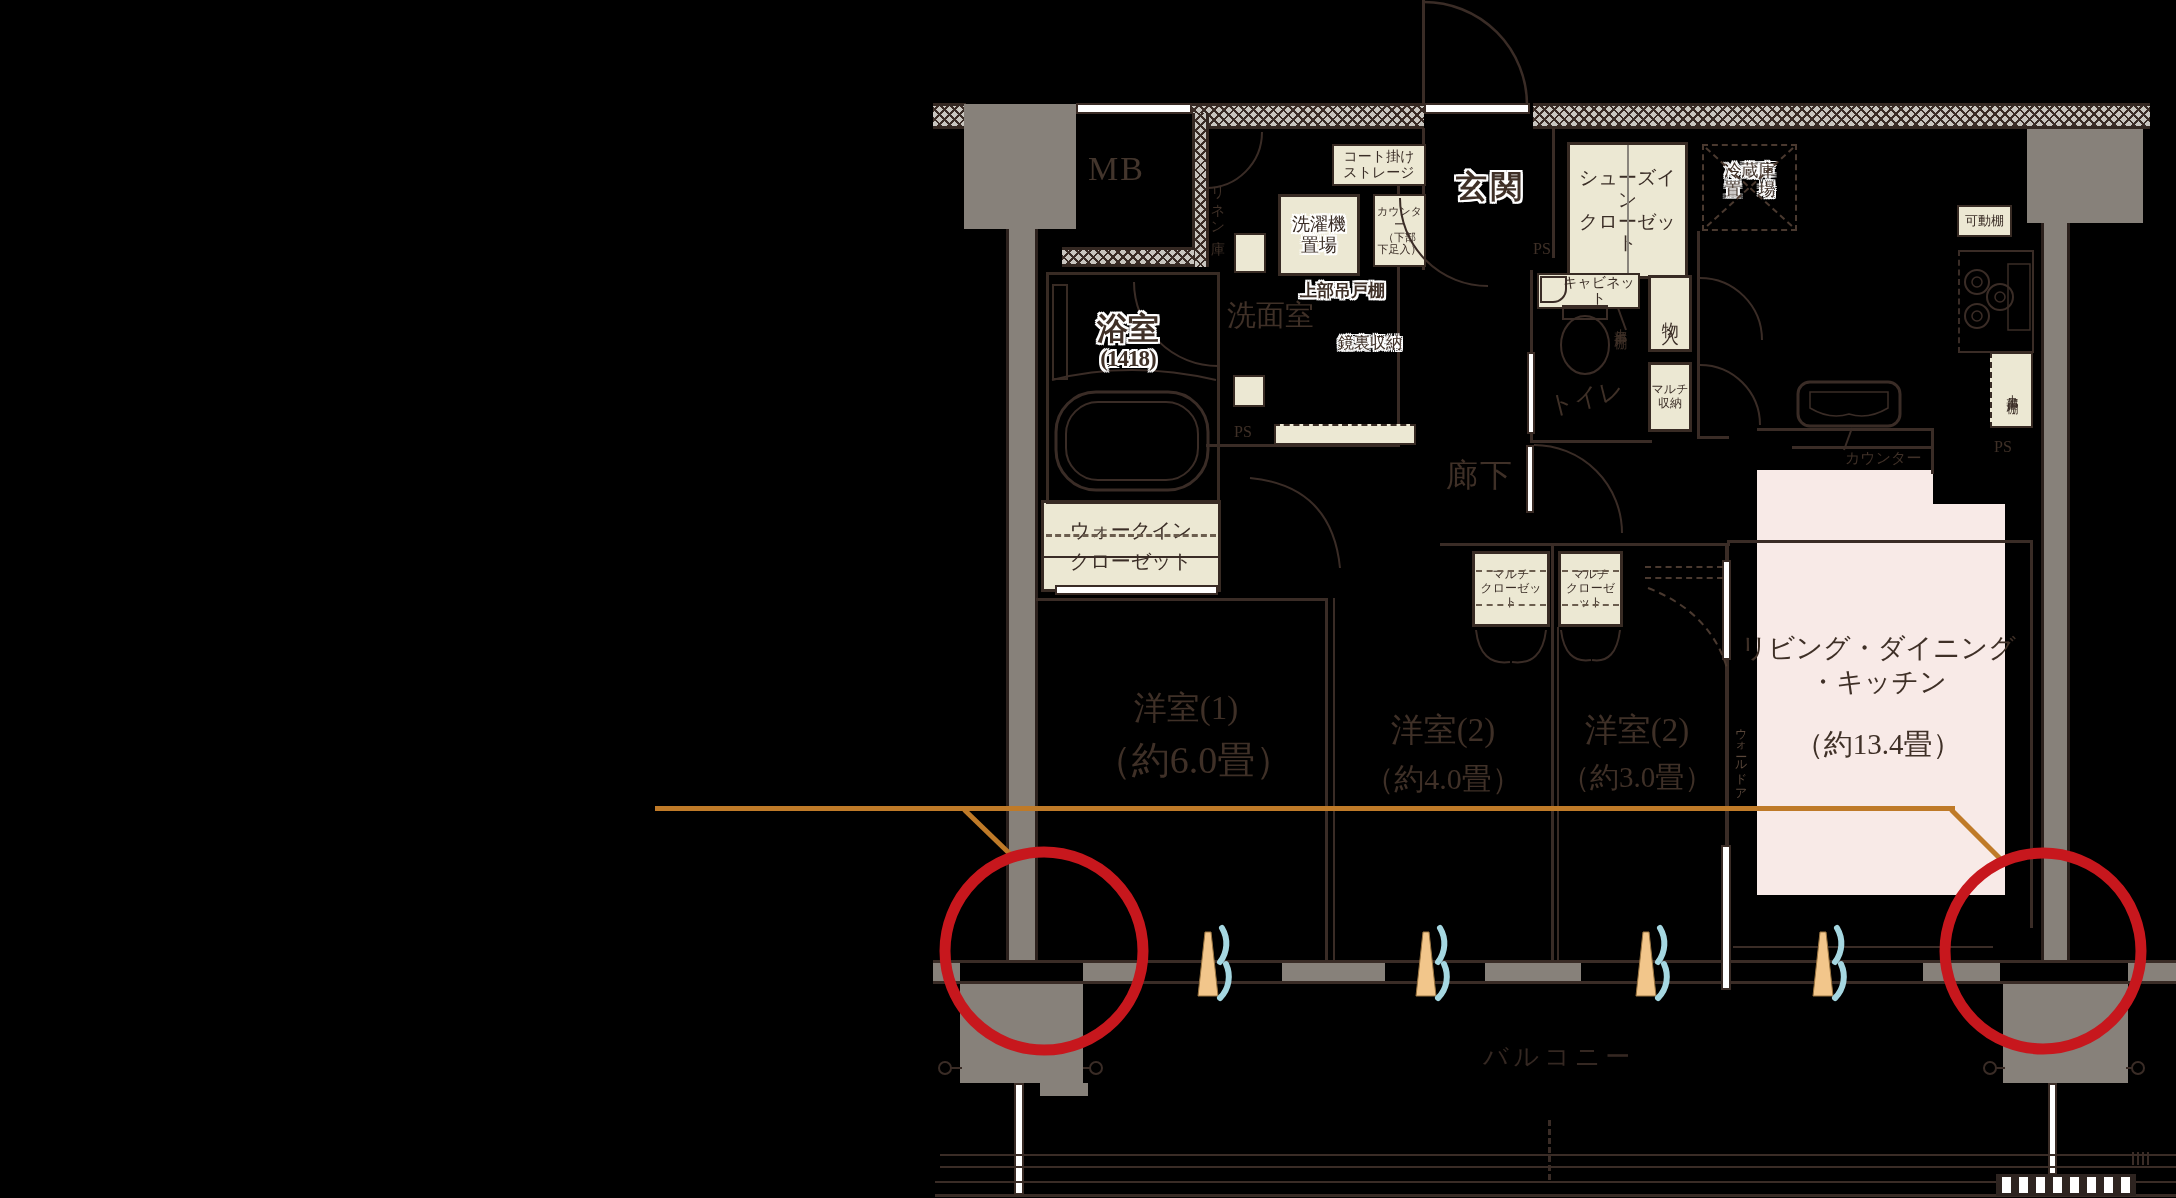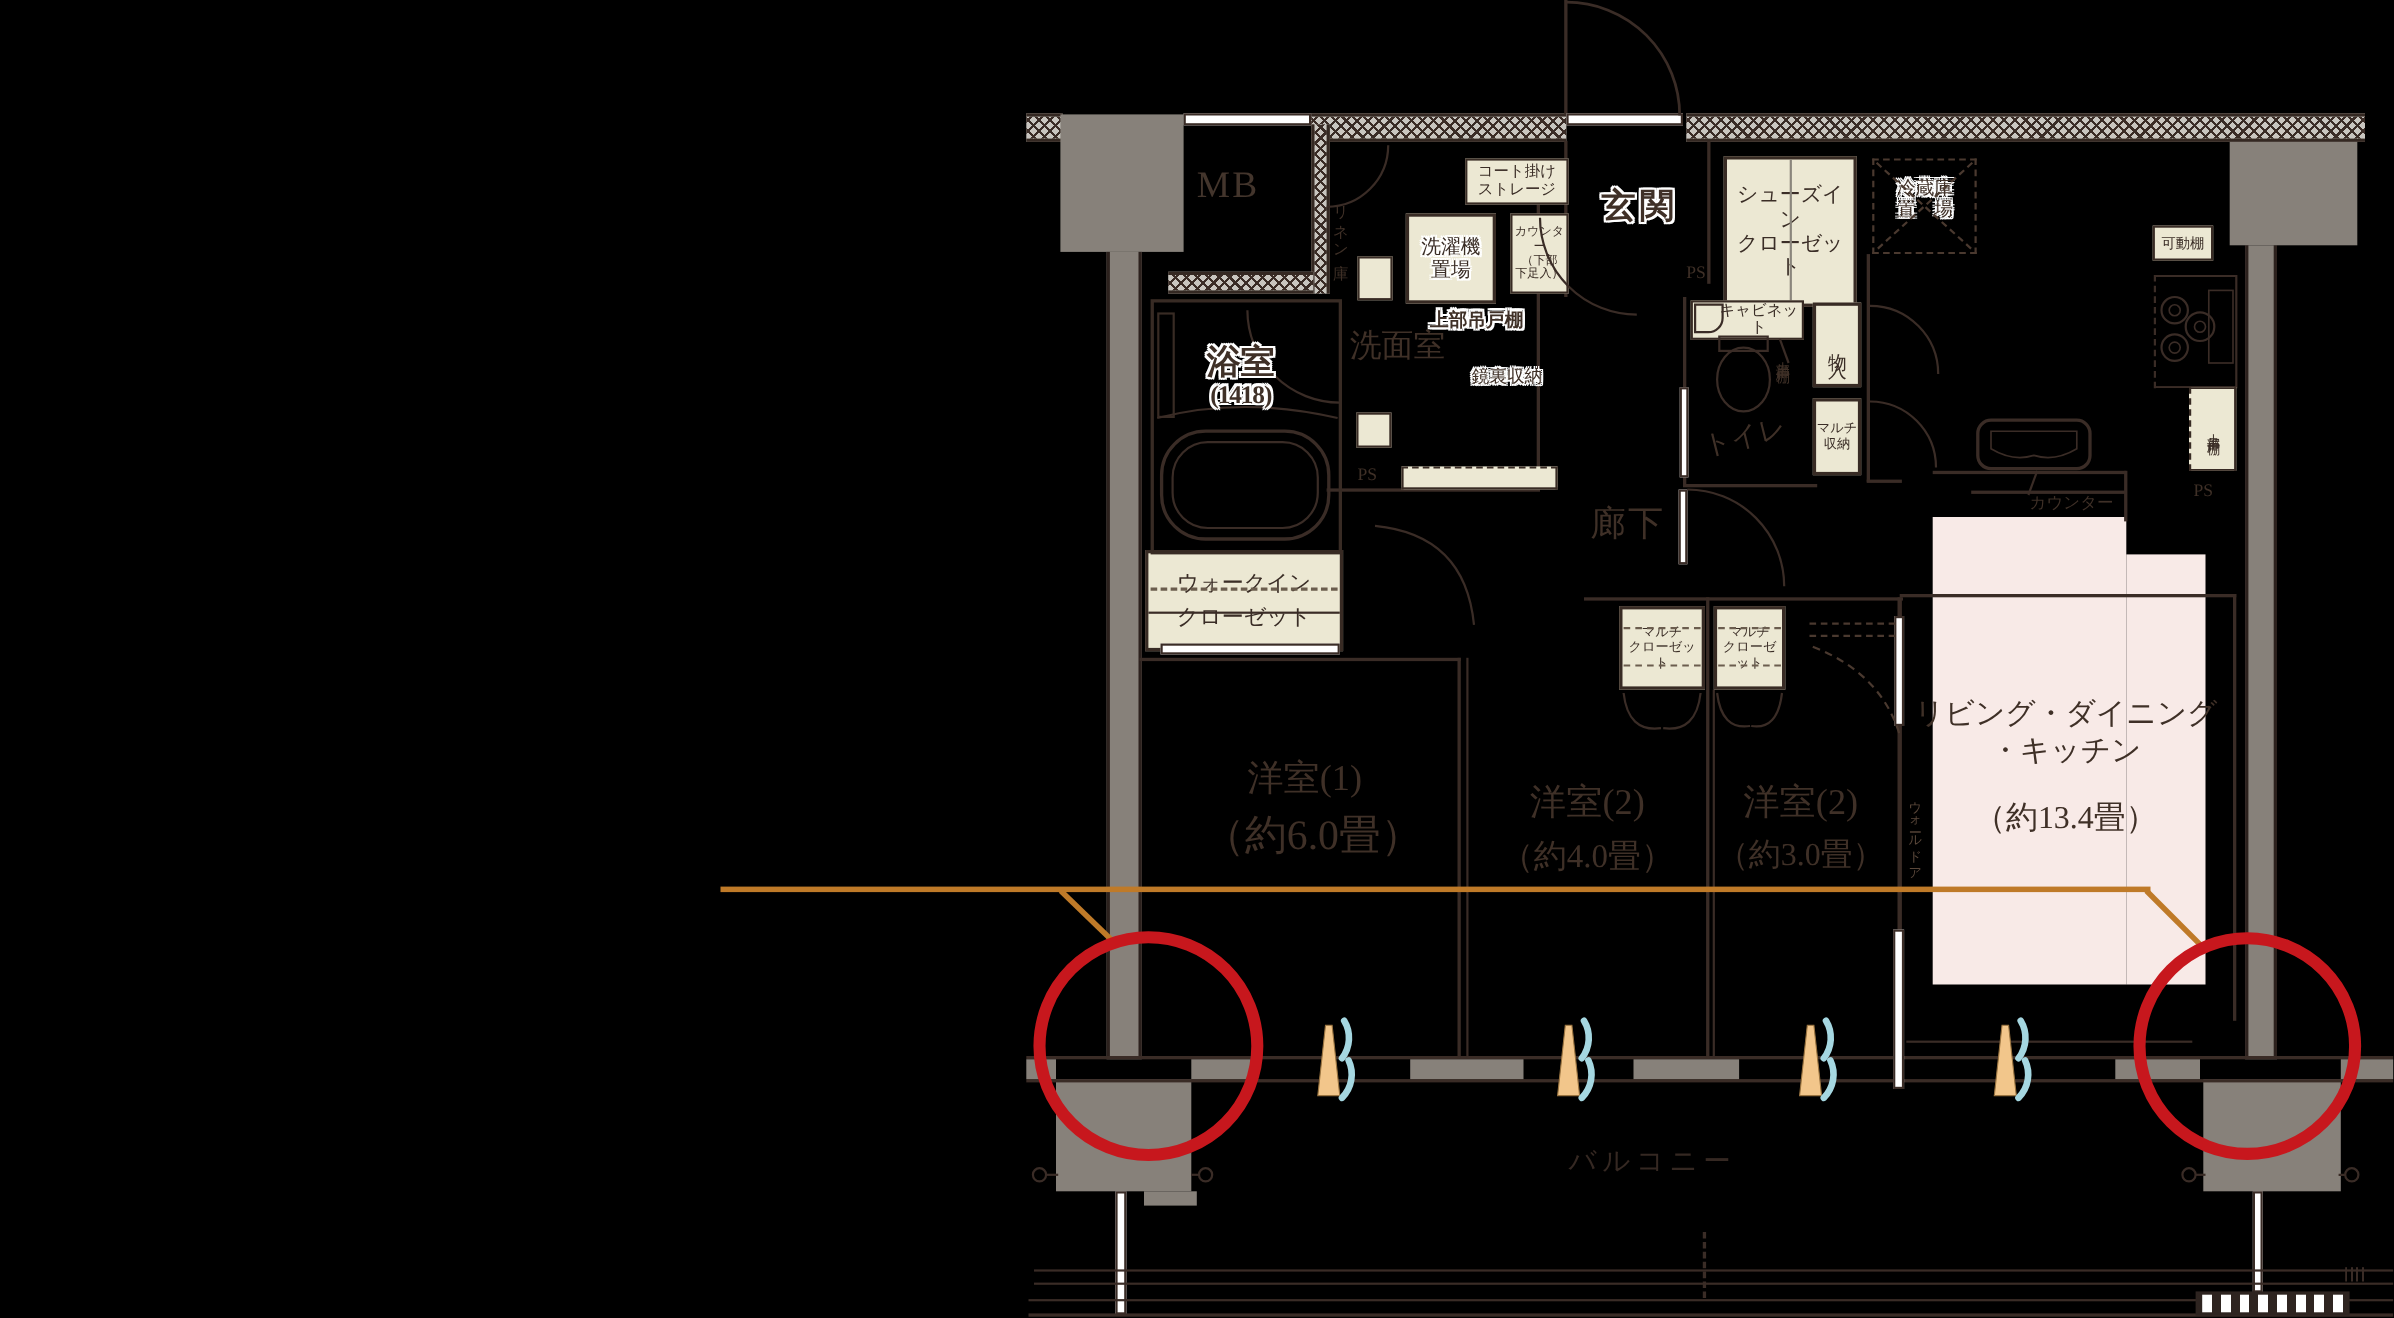--- a/index.html
+++ b/index.html
@@ -300,21 +300,21 @@
   </div>
   <div class="lab ctr" style="left:1527px;top:712px;width:220px;display:flex;flex-direction:column;gap:14px;font-size:33px;">
     <span>洋室(2)</span>
     <span style="font-size:29px;">（約3.0畳）</span>
   </div>
   <div class="lab ctr" style="left:1762px;top:634px;width:232px;display:flex;flex-direction:column;gap:4px;font-size:27px;">
     <span>リビング・ダイニング</span>
     <span>・キッチン</span>
     <span style="margin-top:28px;font-size:29px;">（約13.4畳）</span>
   </div>
-  <div class="lab" style="left:1426px;top:1043px;font-size:25px;letter-spacing:5px;color:#352822;">バルコニー</div>
+  <div class="lab" style="left:1483px;top:1043px;font-size:25px;letter-spacing:5px;color:#352822;">バルコニー</div>
 
   <div class="leader" style="left:655px;top:806px;width:1300px;height:5px;"></div>
   <div class="leader" style="left:966px;top:808px;width:64px;height:5px;transform:rotate(44deg);transform-origin:0 0;"></div>
   <div class="leader" style="left:1953px;top:808px;width:76px;height:5px;transform:rotate(45deg);transform-origin:0 0;"></div>
 
   <svg width="2176" height="1198" viewBox="0 0 2176 1198">
     <circle cx="1044" cy="951" r="99" fill="none" stroke="#c7171d" stroke-width="11"></circle>
     <circle cx="2043" cy="951" r="98" fill="none" stroke="#c7171d" stroke-width="11"></circle>
   </svg>
 

